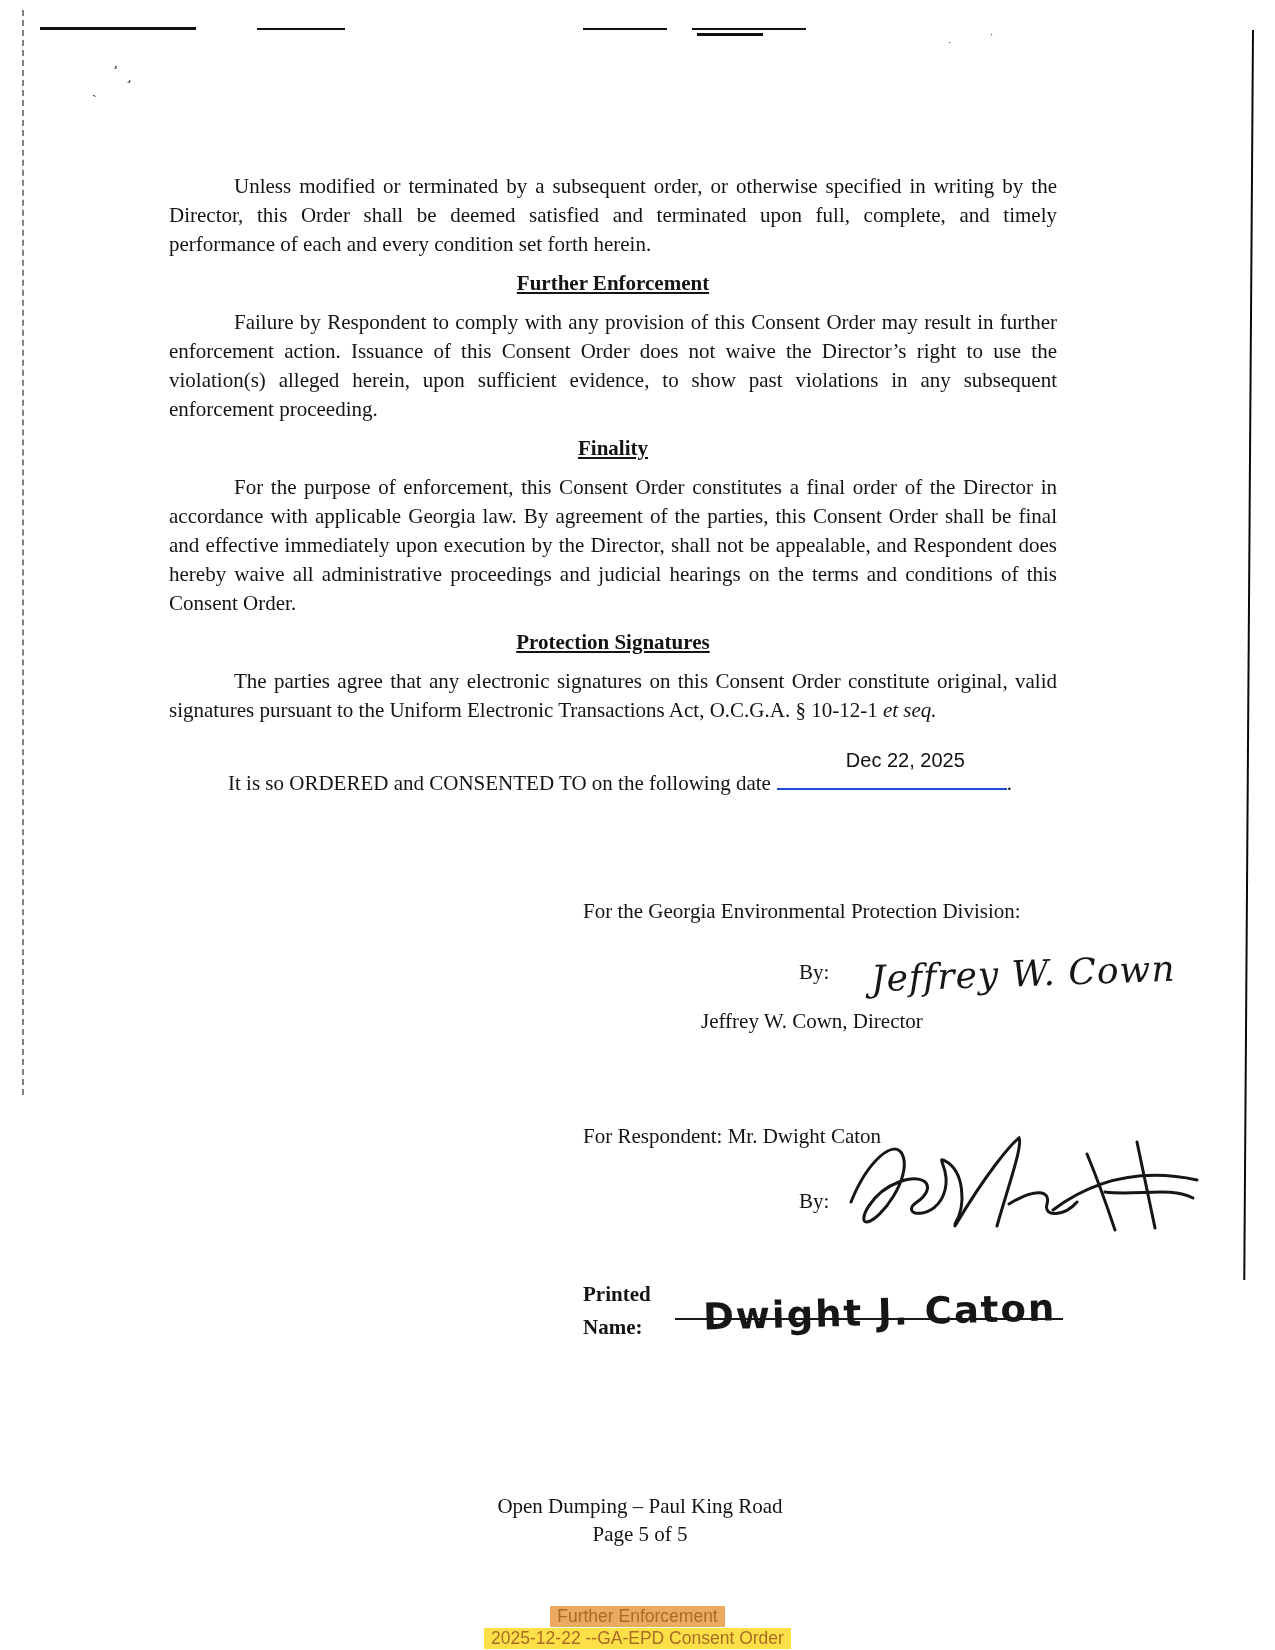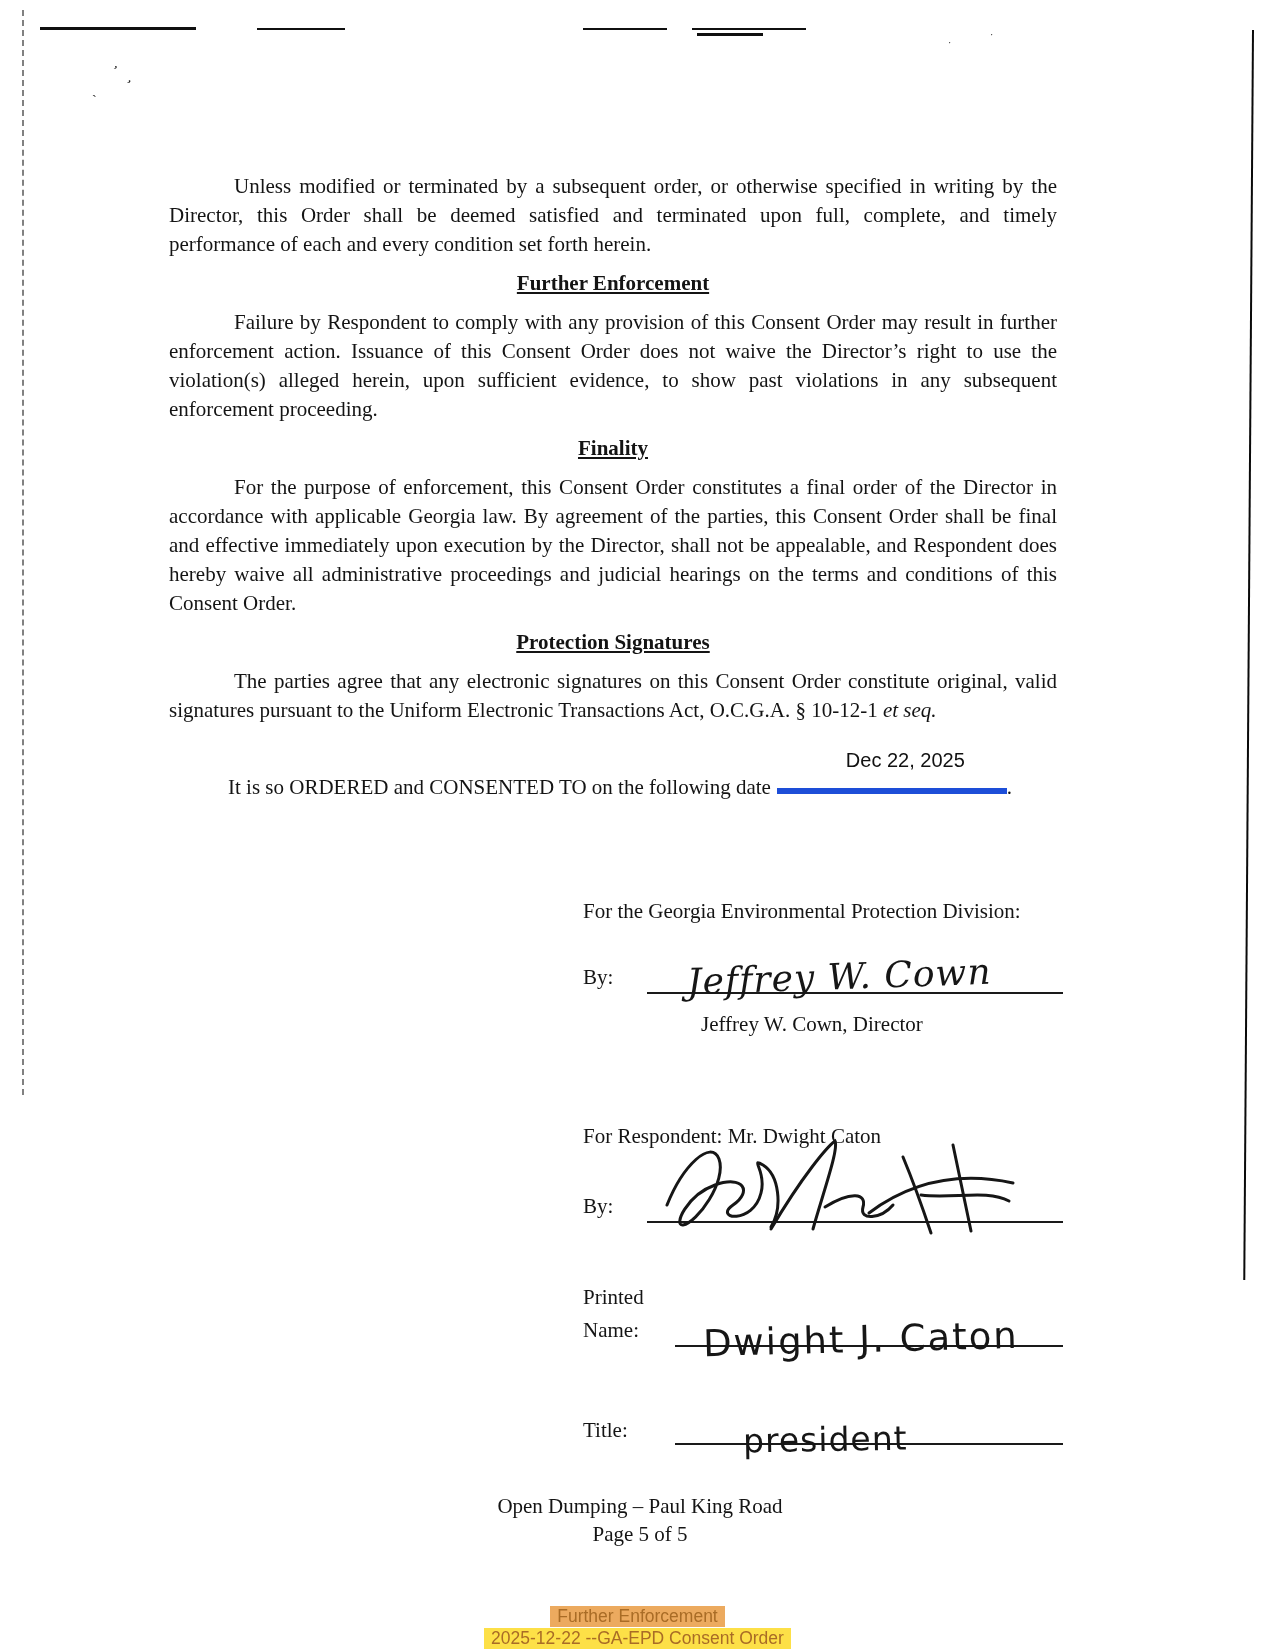--- a/index.html
+++ b/index.html
@@ -23,43 +23,43 @@
   .doc-heading{
     margin:10px 0;text-align:center;font-size:21px;font-weight:bold;
     text-decoration:underline;line-height:29px;
   }
   .order-line{
     position:absolute;left:163px;top:762px;width:905px;
     font-size:21px;line-height:29px;text-indent:65px;
   }
   .fill-line{
     display:inline-block;width:230px;height:26px;position:relative;
-    border-bottom:6px solid #1d4ed8;margin-left:6px;
+    border-bottom:2px solid #1d4ed8;margin-left:6px;
   }
   .fill-date{
     position:absolute;left:4px;top:-16px;
     font-family:"Liberation Sans",sans-serif;font-size:20px;color:#111;
     white-space:nowrap;
   }
   
   .sig-block{position:absolute;left:583px;width:480px;font-size:21px;line-height:29px;}
   .epd-block{top:897px;}
   .resp-block{top:1090px;margin-top:32px;}
-  .by-row{display:flex;align-items:flex-end;margin-top:32px;}
+  .by-row{display:flex;align-items:center;margin-top:32px;flex-direction:column;}
   .resp-block .by-row{margin-top:36px;}
   .by-label{width:48px;flex:0 0 auto;padding-bottom:2px;}
   .sig-line{flex:1;border-bottom:2px solid #1a1a1a;height:34px;position:relative;margin-left:16px;}
   .script-sig{
     position:absolute;left:40px;bottom:1px;white-space:nowrap;
     font-family:"DejaVu Serif",serif;font-style:italic;font-size:36px;color:#161616;
     transform:rotate(-2deg);letter-spacing:1px;
   }
   .signer-name{margin-left:118px;margin-top:16px;}
   .scrawl{position:absolute;left:6px;bottom:-20px;overflow:visible;}
-  .printed-row{display:flex;align-items:flex-end;margin-top:58px;}
+  .printed-row{display:flex;margin-top:58px;font-weight:bold;}
   .printed-labels{width:92px;flex:0 0 auto;line-height:33px;}
   .hand-line{flex:1;border-bottom:2px solid #1a1a1a;height:40px;position:relative;}
   .hand-text{
     position:absolute;white-space:nowrap;color:#161616;
     font-family:"DejaVu Sans",sans-serif;
   }
   .hand-name{left:28px;bottom:-9px;font-size:37px;transform:rotate(-1.5deg);letter-spacing:2px;}
   .hand-title{left:68px;bottom:-11px;font-size:33px;transform:rotate(-1deg);letter-spacing:1px;}
   .title-row{display:flex;align-items:flex-end;margin-top:56px;}
   .title-label{width:92px;flex:0 0 auto;}
@@ -137,26 +137,20 @@
     </div>
     <div class="printed-row">
       <span class="printed-labels">
         <span style="display:block">Printed</span>
         <span style="display:block">Name:</span>
       </span>
       <span class="hand-line">
         <span class="hand-text hand-name">Dwight J. Caton</span>
       </span>
     </div>
-    <div class="title-row">
-      <span class="title-label">Title:</span>
-      <span class="hand-line">
-        <span class="hand-text hand-title">president</span>
-      </span>
-    </div>
   </div>
 
   <div class="doc-footer">
     <div>Open Dumping – Paul King Road</div>
     <div>Page 5 of 5</div>
   </div>
 
   <div class="overlay-labels">
     <span class="overlay-label" style="background: rgb(236, 170, 95); color: rgb(169, 108, 38);">Further Enforcement</span>
     <span class="overlay-label" style="background: #fde047; color: rgb(169, 108, 38);">2025-12-22 --GA-EPD Consent Order</span>

